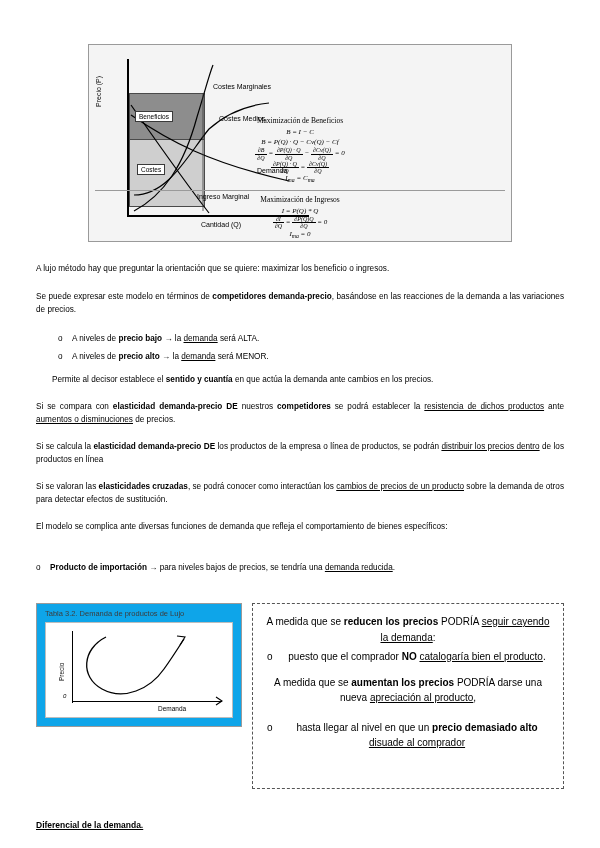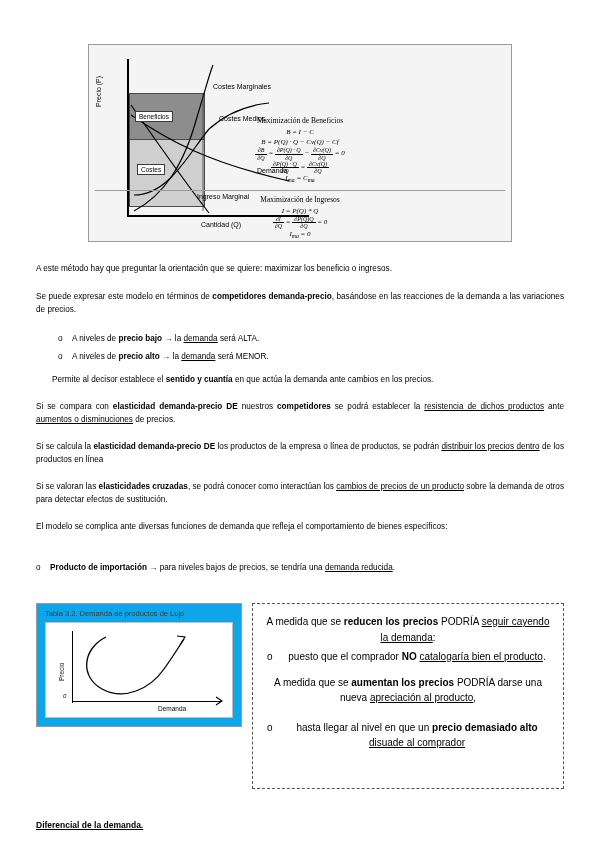--- a/index.html
+++ b/index.html
@@ -351,21 +351,21 @@
         </span>
         <span>= 0</span>
       </div>
       <div class="eq">
         <span>I</span><sub>ma</sub>
         <span>= 0</span>
       </div>
     </div>
   </div>
 
-  <div class="para" style="left:36px; top:263px; width:528px;">A este método hay que preguntar la orientación que se quiere: maximizar los beneficio o ingresos.</div>
+  <div class="para" style="left:36px; top:263px; width:528px;">A lujo método hay que preguntar la orientación que se quiere: maximizar los beneficio o ingresos.</div>
 
   <div class="para" style="left:36px; top:291px; width:528px;">
     <span>Se puede expresar este modelo en términos de </span><b>competidores demanda-precio</b><span>, basándose en las reacciones de la demanda a las variaciones de precios.</span>
   </div>
 
   <div class="bullet-row" style="left:58px; top:333px; width:500px;">
     <span class="marker">o</span><span>A niveles de </span><b>precio bajo</b><span> → la </span><u>demanda</u><span> será ALTA.</span>
   </div>
 
   <div class="bullet-row" style="left:58px; top:351px; width:500px;">

